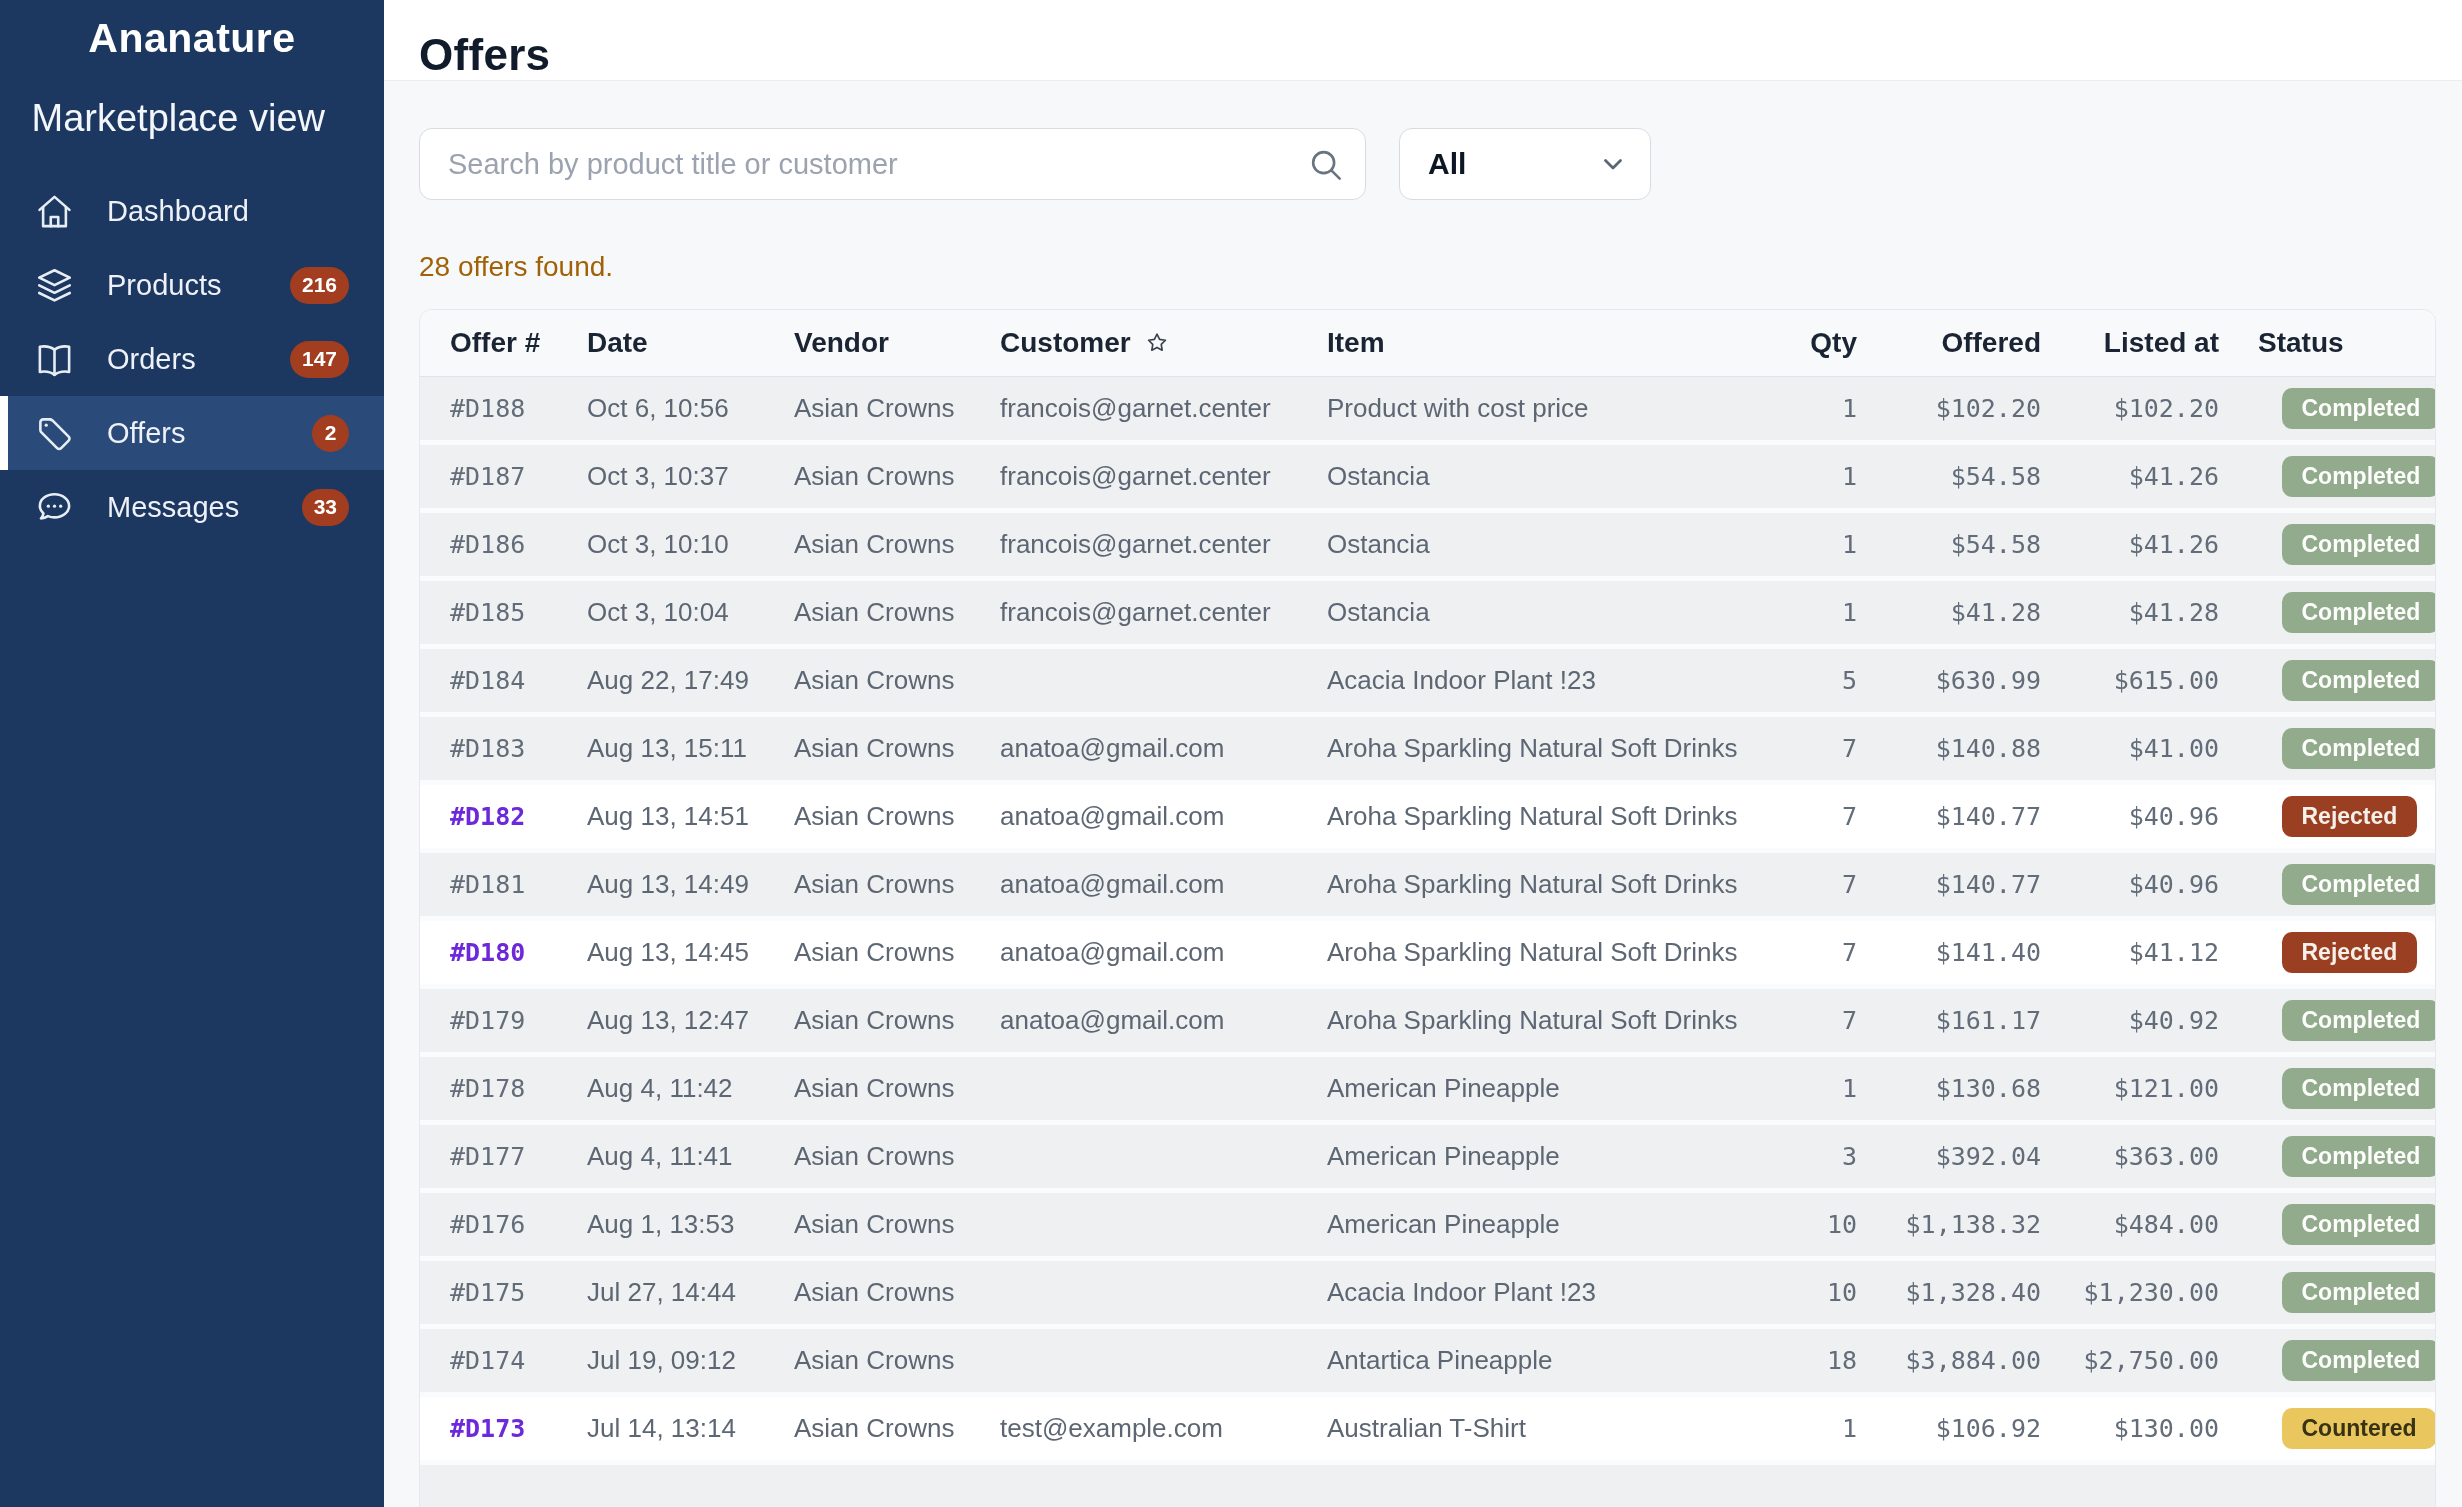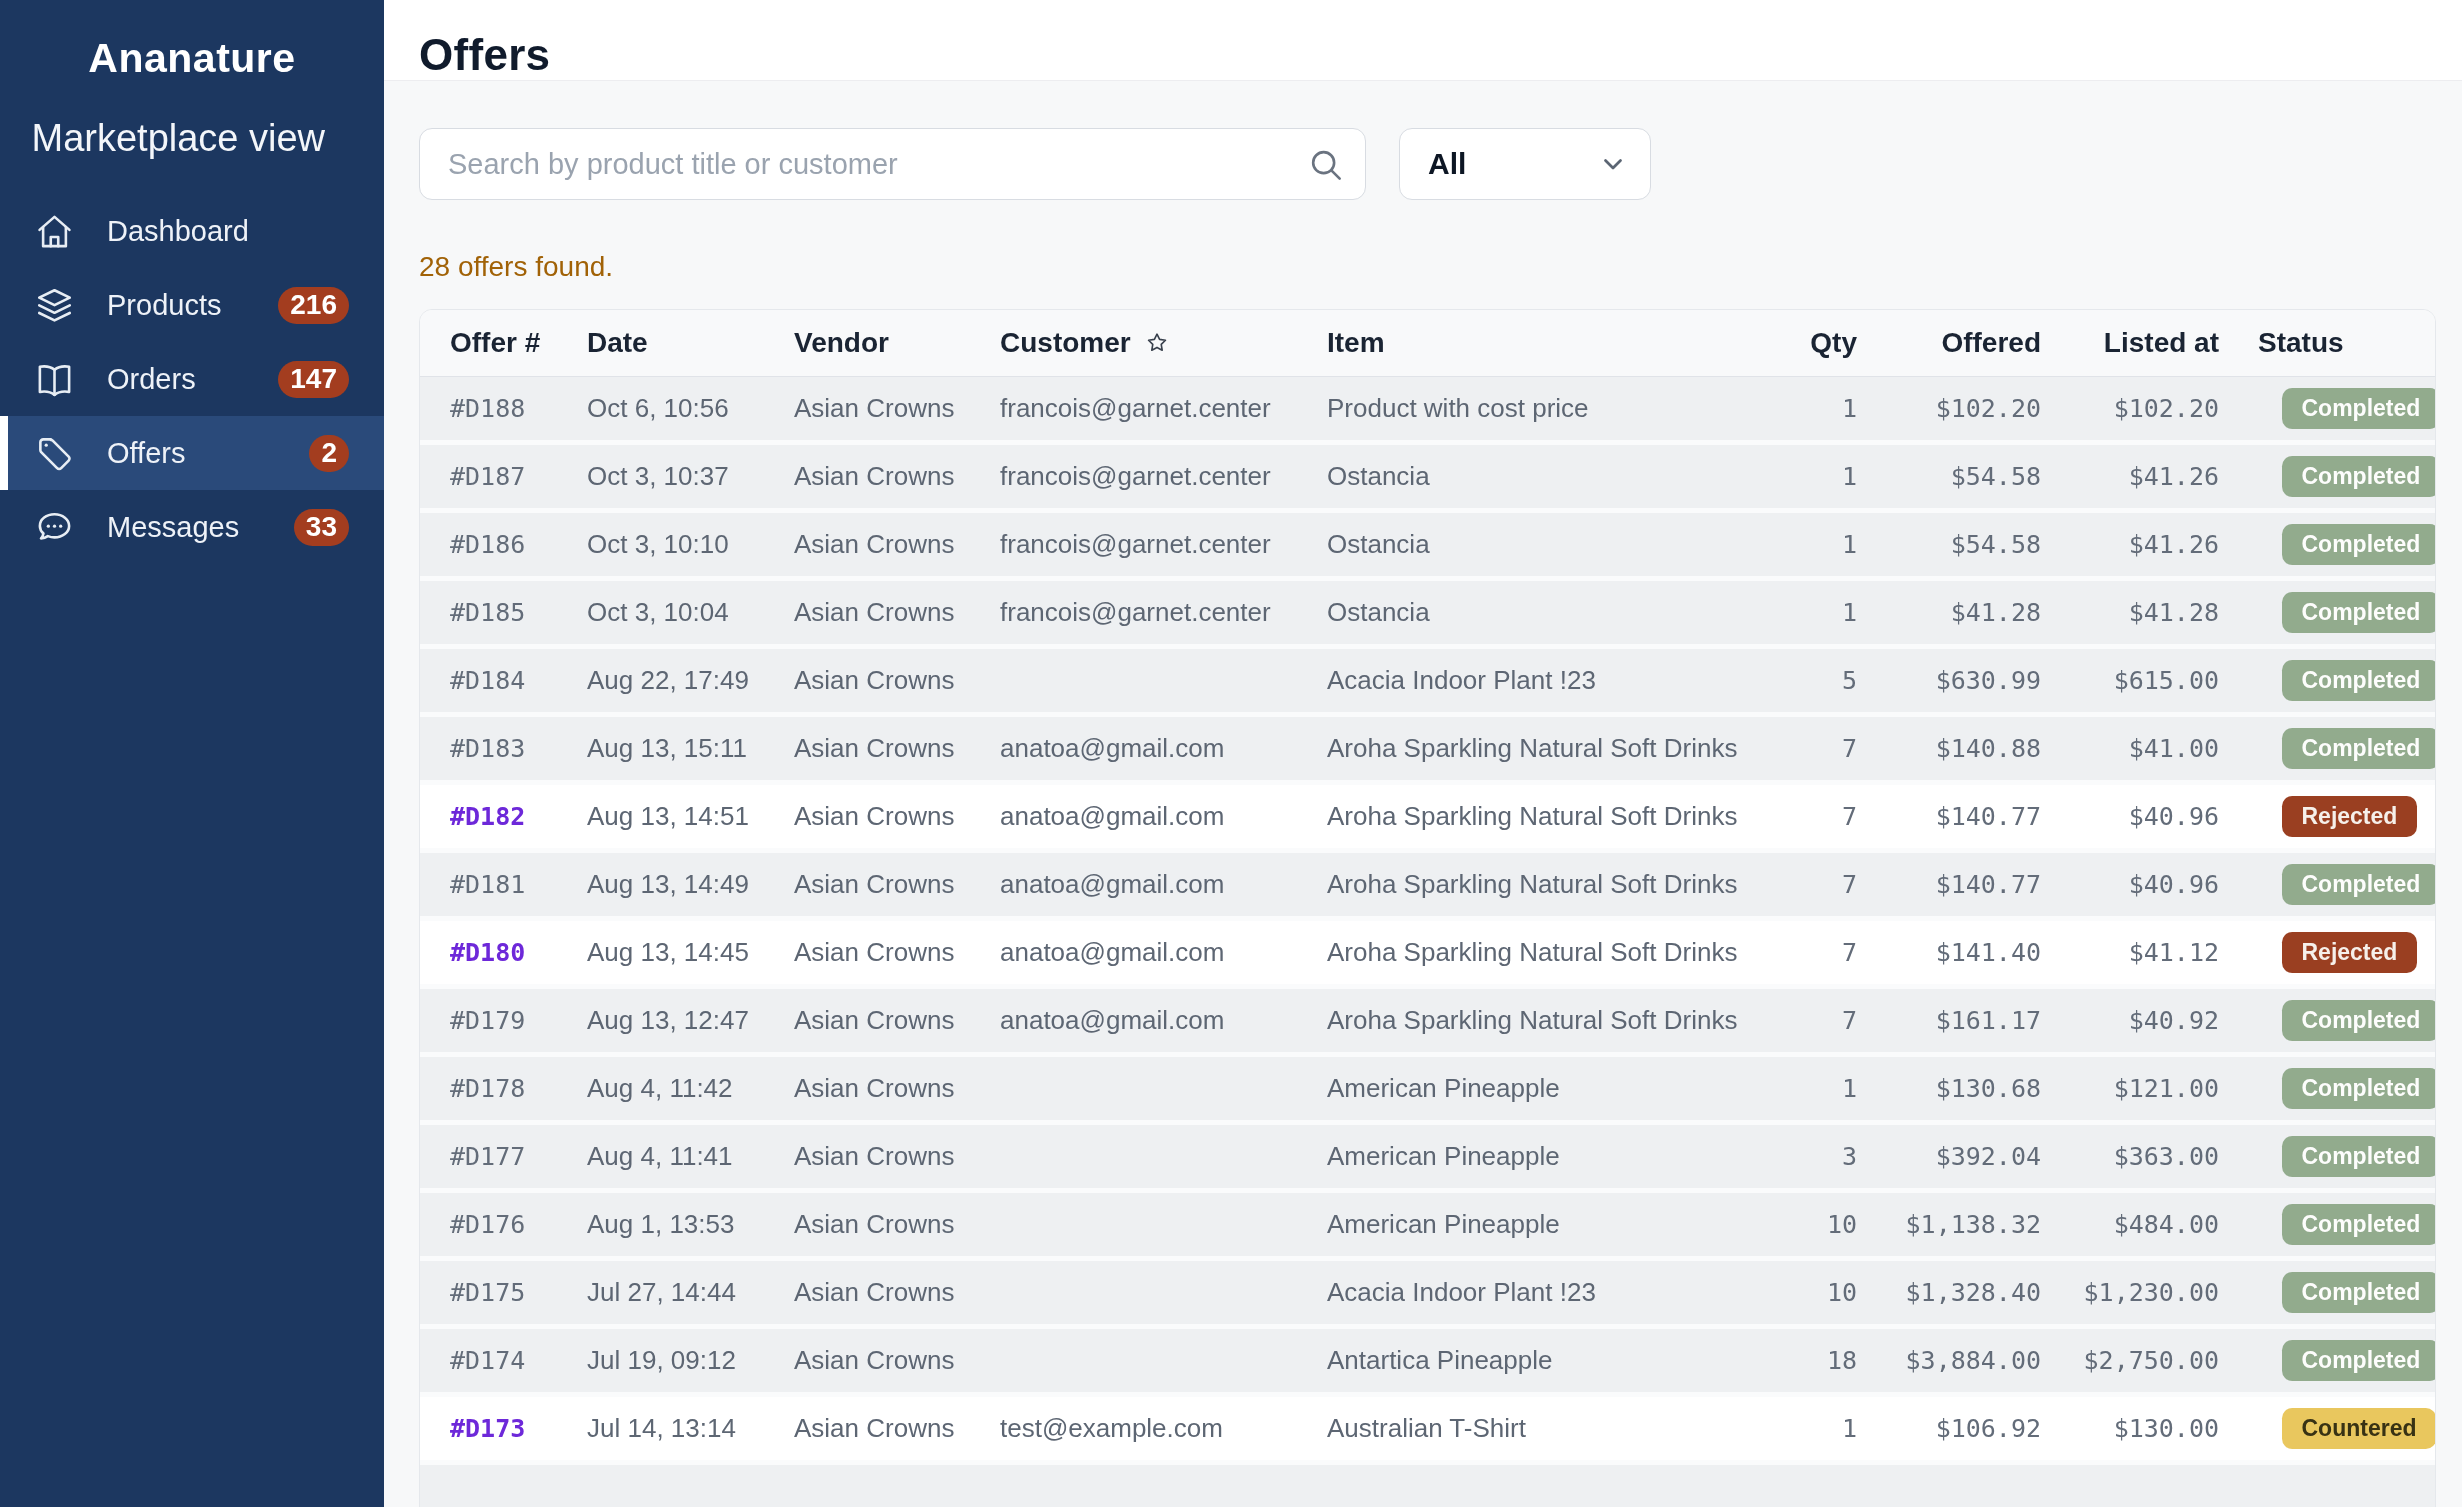--- a/index.html
+++ b/index.html
@@ -1,29 +1,29 @@
 <!DOCTYPE html>
 <html style="font-size:15px"><head>
 <meta charset="utf-8">
 <style>
   html,body{margin:0;padding:0;overflow:hidden;}
   body{width:2462px;height:1507px;background:#f7f8f9;font-family:"Liberation Sans",sans-serif;display:flex;}
 
   
   .sidebar{width:384px;height:1507px;background:#1c3760;flex-shrink:0;display:flex;flex-direction:column;}
-  .logo{margin-top:35px;text-align:center;font-size:41px;font-weight:700;color:#ffffff;letter-spacing:0.5px;}
+  .logo{margin-top:15px;text-align:center;font-size:41px;font-weight:700;color:#ffffff;letter-spacing:0.5px;}
   .view-label{margin-top:35px;padding-left:31.5px;font-size:38px;font-weight:400;color:#f3f6fa;}
   .nav{margin-top:34px;display:flex;flex-direction:column;}
   .nav-item{height:74px;display:flex;align-items:center;padding-left:35px;position:relative;cursor:pointer;}
   .nav-item.active{background:#2a4a7a;}
   .nav-item.active::before{content:"";position:absolute;left:0;top:0;bottom:0;width:8.3px;background:#ffffff;}
   .nav-icon{width:39px;height:39px;margin-right:33px;color:#e7edf4;flex-shrink:0;}
   .nav-icon svg{width:39px;height:39px;display:block;}
   .nav-label{font-size:29px;color:#eef2f8;}
-  .nav-badge{margin-left:auto;margin-right:35px;background:#a33d1f;color:#ffffff;font-size:28px;font-weight:700;
+  .nav-badge{margin-left:auto;margin-right:35px;background:#a33d1f;color:#ffffff;font-size:21px;font-weight:700;
     height:37px;min-width:37px;border-radius:18.5px;display:flex;align-items:center;justify-content:center;
     padding:0 12px;box-sizing:border-box;}
 
   
   .main{flex:1;display:flex;flex-direction:column;min-width:0;}
   .topbar{background:#ffffff;height:118px;box-sizing:border-box;padding:30px 0 0 35px;border-bottom:0.9px solid #ededf0;}
   .page-title{font-size:44px;font-weight:800;color:#101b2c;letter-spacing:0.3px;}
   .content{padding:0 26px 0 35px;}
 
   .toolbar{margin-top:47px;display:flex;gap:33px;}

